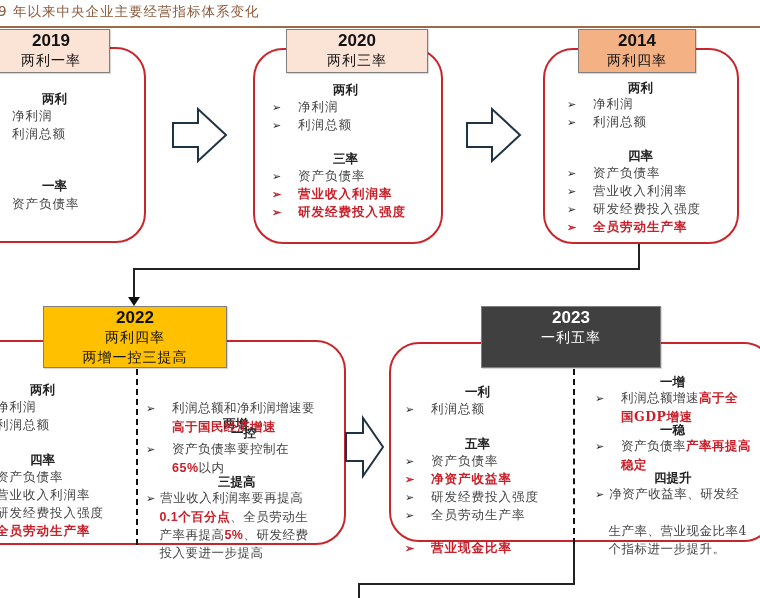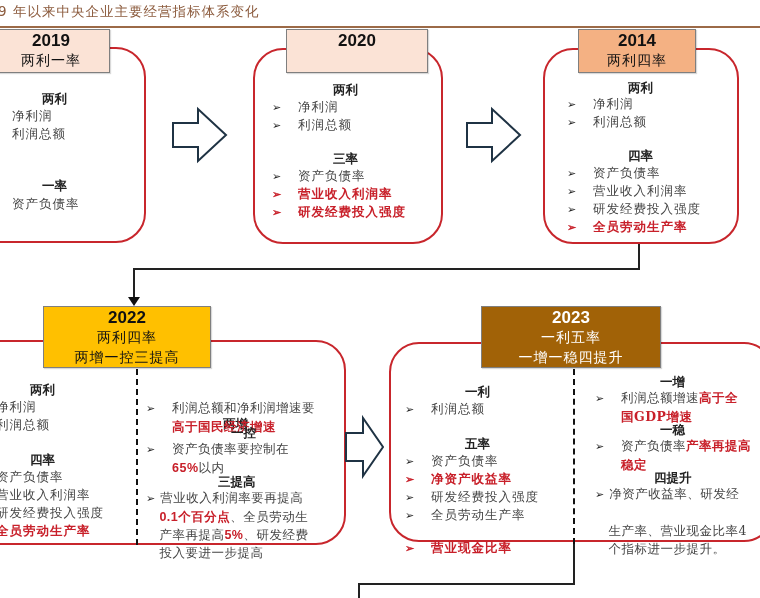--- a/index.html
+++ b/index.html
@@ -9,21 +9,21 @@
            font-family:"DejaVu Sans","Liberation Sans",sans-serif; letter-spacing:1px; white-space:nowrap; }
   .title-rule { position:absolute; left:0; top:26px; width:760px; height:2px; background:#9C6A47; }
   .panel { position:absolute; border:2px solid #C8262C; border-radius:30px; background:#fff; box-sizing:border-box; }
   .hbox { position:absolute; border:1.5px solid #7f7f7f; box-sizing:border-box; text-align:center;
           box-shadow:1px 1px 1px rgba(0,0,0,0.15); }
   .hbox .yr { font-family:"Liberation Sans","DejaVu Sans",sans-serif; font-weight:bold; font-size:17px; line-height:18px; margin-top:2px; display:block; }
   .hbox .sub { font-size:14px; line-height:20px; display:block; letter-spacing:1px; }
   .pink { background:#FBE3D6; color:#111; }
   .salmon { background:#F4B183; color:#111; }
   .gold { background:#FFC000; color:#111; }
-  .orange { background:#a16207; color:#fff; }
+  .orange { background:#404040; color:#fff; }
   .sec { position:absolute; font-size:12.5px; font-weight:bold; color:#222; white-space:nowrap; }
   .item { position:absolute; font-size:12.5px; color:#444; white-space:nowrap; letter-spacing:1px; }
   .item.red, .red { color:#C8202A; font-weight:bold; }
   .bul { display:inline-block; width:26px; font-size:11px; color:#222; }
   .item.red .bul { color:#C8202A; }
   .para { position:absolute; font-size:12.5px; color:#444; line-height:18px; letter-spacing:0.5px; }
   .b { font-family:"Liberation Sans","DejaVu Sans",sans-serif; font-weight:bold; color:#C8202A; }
   .dash { position:absolute; width:0; border-left:2px dashed #111; }
   .conn { position:absolute; background:#222; }
   svg.arrow { position:absolute; }
@@ -45,20 +45,21 @@
 <div class="sec" style="left:42px;top:178px;">一率</div>
 <div class="item" style="left:12px;top:196px;">资产负债率</div>
 
 <svg class="arrow" style="left:170px;top:105px;" width="60" height="60" viewBox="0 0 60 60">
   <polygon points="3,18 28,18 28,4 56,30 28,56 28,42 3,42" fill="#fff" stroke="#1F3344" stroke-width="2"></polygon>
 </svg>
 
 <div class="panel" style="left:253px;top:48px;width:190px;height:196px;"></div>
 <div class="hbox pink" style="left:286px;top:29px;width:142px;height:44px;">
   <span class="yr">2020</span>
+  <span class="sub">两利三率</span>
 </div>
 <div class="sec" style="left:333px;top:82px;">两利</div>
 <div class="item" style="left:272px;top:99px;"><span class="bul">➢</span><span>净利润</span></div>
 <div class="item" style="left:272px;top:117px;"><span class="bul">➢</span><span>利润总额</span></div>
 <div class="sec" style="left:333px;top:151px;">三率</div>
 <div class="item" style="left:272px;top:168px;"><span class="bul">➢</span><span>资产负债率</span></div>
 <div class="item red" style="left:272px;top:186px;"><span class="bul">➢</span><span>营业收入利润率</span></div>
 <div class="item red" style="left:272px;top:204px;"><span class="bul">➢</span><span>研发经费投入强度</span></div>
 
 <svg class="arrow" style="left:464px;top:105px;" width="60" height="60" viewBox="0 0 60 60">
@@ -80,21 +81,21 @@
 <div class="item red" style="left:567px;top:219px;"><span class="bul">➢</span><span>全员劳动生产率</span></div>
 
 <div class="conn" style="left:638px;top:244px;width:2px;height:26px;"></div>
 <div class="conn" style="left:133px;top:268px;width:507px;height:2px;"></div>
 <div class="conn" style="left:133px;top:268px;width:2px;height:32px;"></div>
 <svg class="arrow" style="left:128px;top:297px;" width="12" height="9" viewBox="0 0 12 9">
     <polygon points="0,0 12,0 6,9" fill="#111"></polygon>
   </svg>
 
 <div class="panel" style="left:-40px;top:340px;width:386px;height:205px;"></div>
-<div class="hbox gold" style="left:43px;top:306px;width:168px;height:62px;">
+<div class="hbox gold" style="left:43px;top:306px;width:184px;height:62px;">
   <span class="yr">2022</span>
   <span class="sub">两利四率</span>
   <span class="sub">两增一控三提高</span>
 </div>
 <div class="dash" style="left:136px;top:369px;height:176px;"></div>
 
 <div class="sec" style="left:30px;top:382px;">两利</div>
 <div class="item" style="left:-4px;top:399px;">净利润</div>
 <div class="item" style="left:-4px;top:417px;">利润总额</div>
 <div class="sec" style="left:30px;top:452px;">四率</div>
@@ -122,21 +123,20 @@
 </div>
 
 <svg class="arrow" style="left:343px;top:415px;" width="44" height="64" viewBox="0 0 44 64">
   <polygon points="3,18 20,18 20,3 40,32 20,61 20,46 3,46" fill="#fff" stroke="#1F3344" stroke-width="2"></polygon>
 </svg>
 
 <div class="panel" style="left:389px;top:342px;width:385px;height:200px;"></div>
 <div class="hbox orange" style="left:481px;top:306px;width:180px;height:62px;">
   <span class="yr">2023</span>
   <span class="sub">一利五率</span>
-  <span class="sub">一增一稳四提升</span>
 </div>
 <div class="dash" style="left:573px;top:369px;height:175px;"></div>
 
 <div class="sec" style="left:465px;top:384px;">一利</div>
 <div class="item" style="left:405px;top:401px;"><span class="bul">➢</span><span>利润总额</span></div>
 <div class="sec" style="left:465px;top:436px;">五率</div>
 <div class="item" style="left:405px;top:453px;"><span class="bul">➢</span><span>资产负债率</span></div>
 <div class="item red" style="left:405px;top:471px;"><span class="bul">➢</span><span>净资产收益率</span></div>
 <div class="item" style="left:405px;top:489px;"><span class="bul">➢</span><span>研发经费投入强度</span></div>
 <div class="item" style="left:405px;top:507px;"><span class="bul">➢</span><span>全员劳动生产率</span></div>

